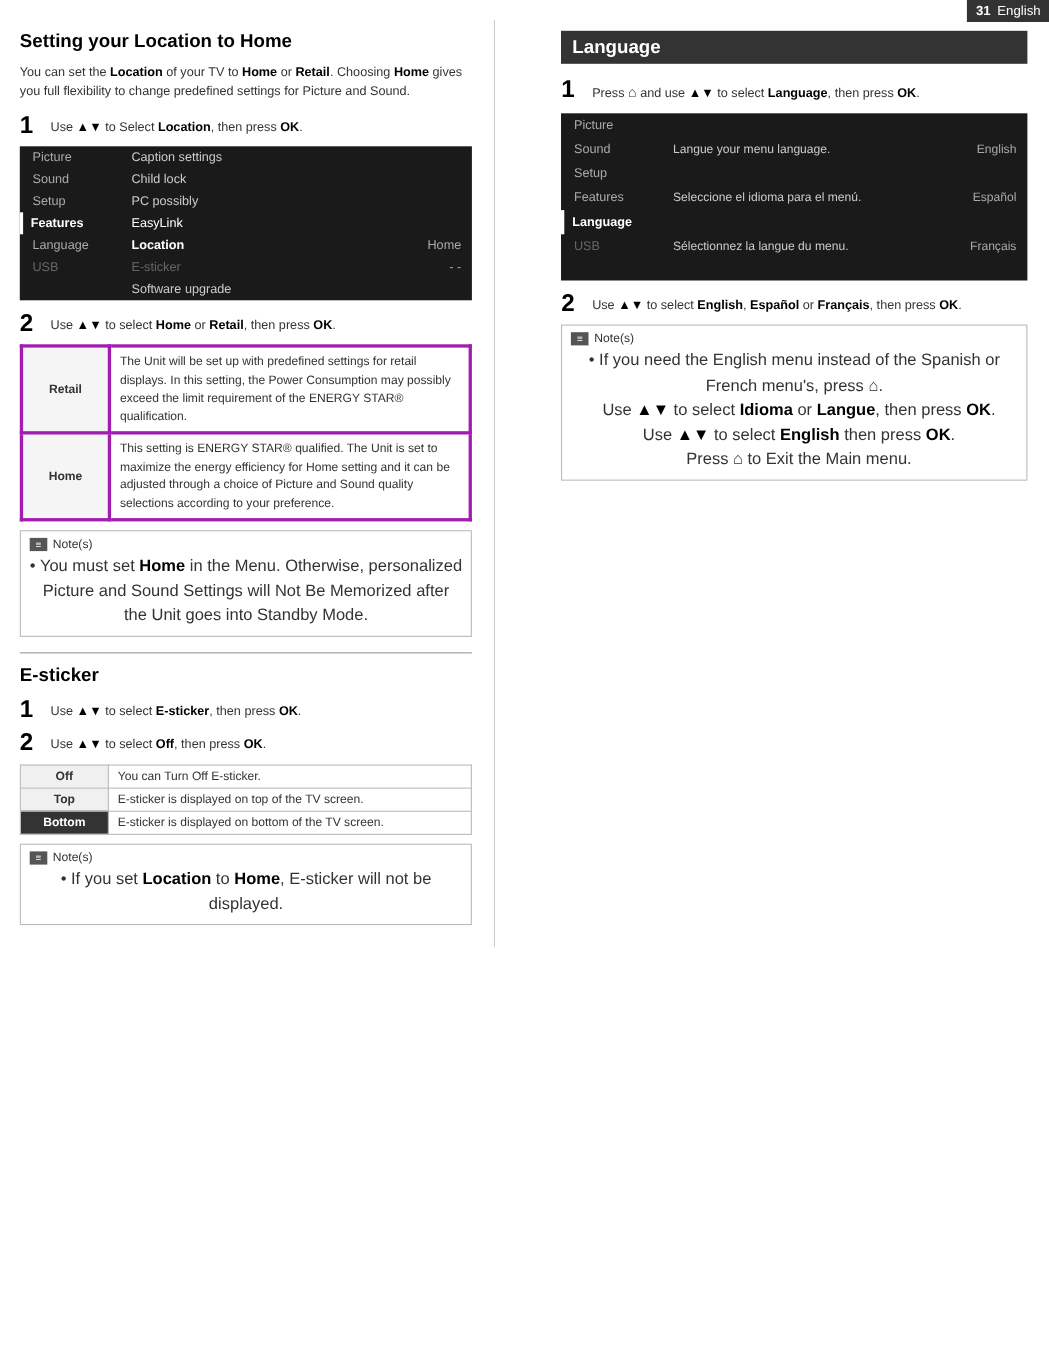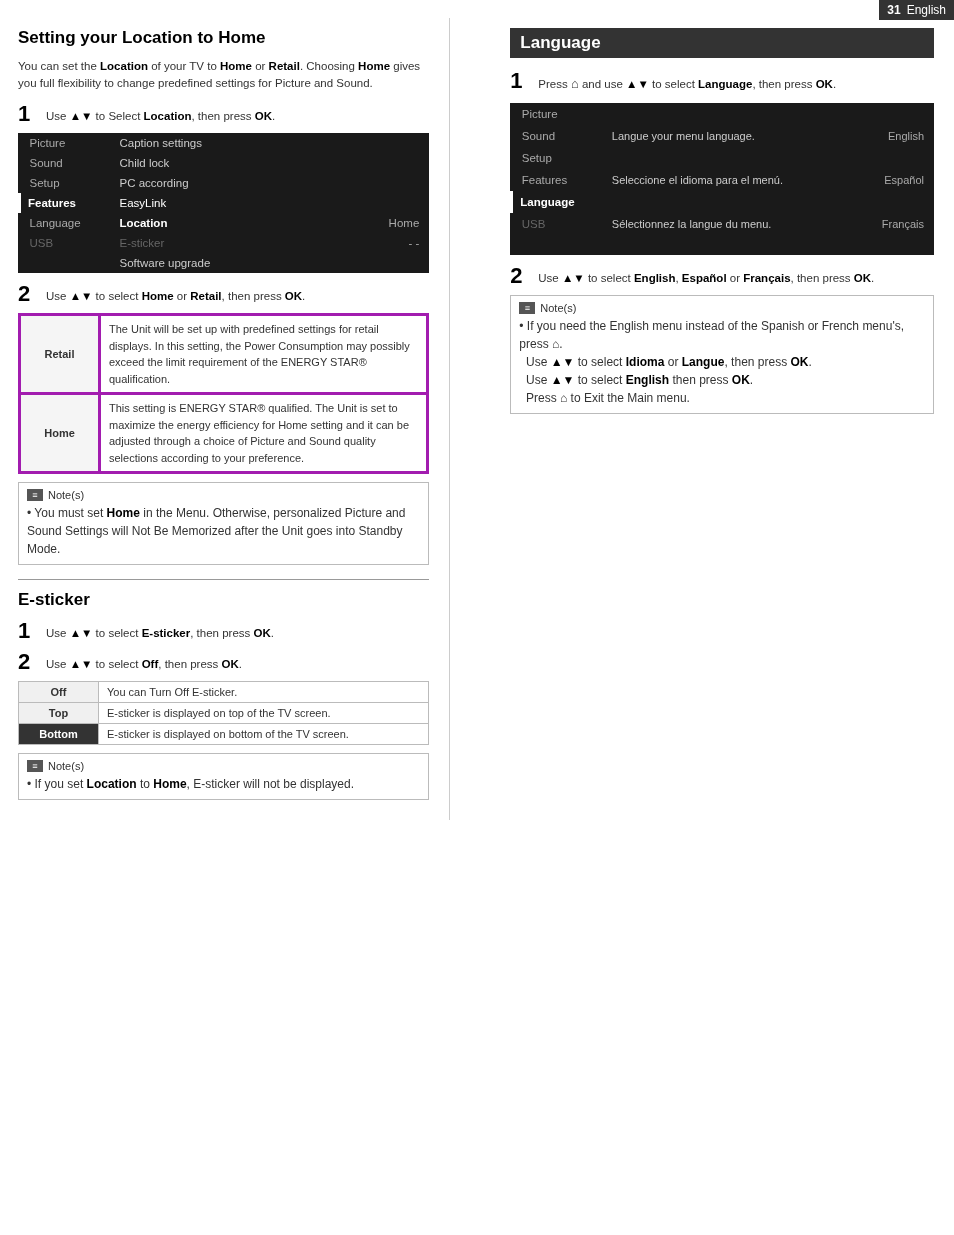--- a/index.html
+++ b/index.html
@@ -180,23 +180,24 @@
       display: inline-block;
       background: #555;
       color: #fff;
       width: 16px;
       height: 12px;
       font-size: 9px;
       text-align: center;
       line-height: 12px;
     }
     .note-text {
-      font-size: 12px;
+      font-size: 15px;
       line-height: 1.5;
       color: #333;
+      text-align: center;
     }
     .note-text b { color: #000; }
 
     
     .esticker-table {
       width: 100%;
       border-collapse: collapse;
       border: 1px solid #bbb;
       margin-bottom: 8px;
       font-size: 11px;
@@ -296,21 +297,21 @@
             <td class="col-right">Caption settings</td>
             <td class="col-value"></td>
           </tr>
           <tr>
             <td class="col-left">Sound</td>
             <td class="col-right">Child lock</td>
             <td class="col-value"></td>
           </tr>
           <tr>
             <td class="col-left">Setup</td>
-            <td class="col-right">PC according</td>
+            <td class="col-right">PC possibly</td>
             <td class="col-value"></td>
           </tr>
           <tr class="active-row">
             <td class="col-left">Features</td>
             <td class="col-right">EasyLink</td>
             <td class="col-value"></td>
           </tr>
           <tr class="highlight-row">
             <td class="col-left" style="color:#aaa;">Language</td>
             <td class="col-right">Location</td>

